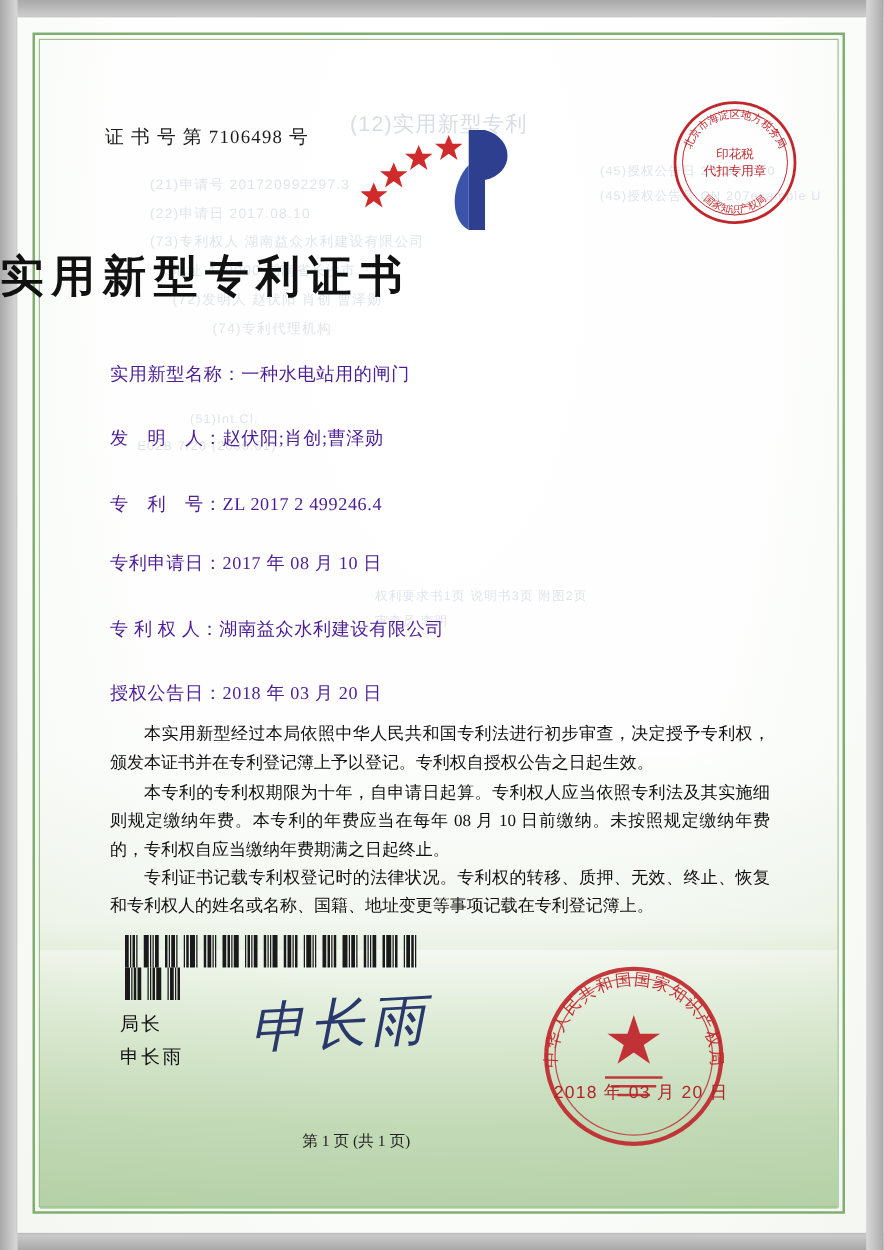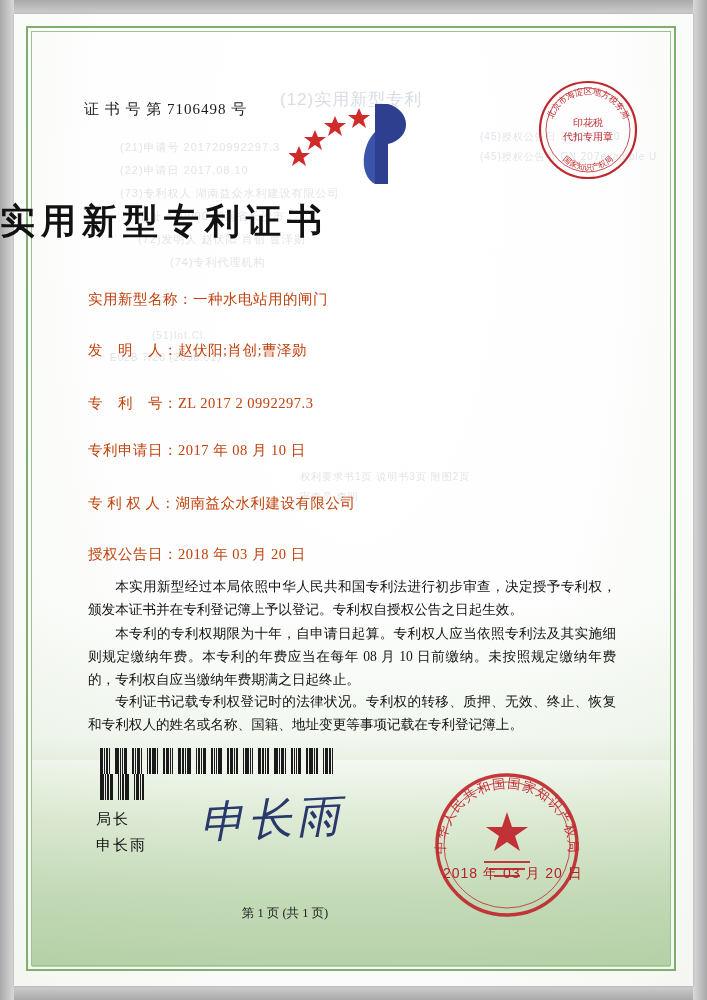--- a/index.html
+++ b/index.html
@@ -120,21 +120,21 @@
     letter-spacing: 6px;
     color: #111;
     font-family: "Liberation Serif", serif;
   }
 
   
   .field {
     position: absolute;
     left: 88px;
     font-size: 14.5px;
-    color: #c2410c;
+    color: #4c1d95;
     letter-spacing: .5px;
     white-space: nowrap;
   }
   .f1 { top: 290px; }
   .f2 { top: 341px; }
   .f3 { top: 394px; }
   .f4 { top: 441px; }
   .f5 { top: 494px; }
   .f6 { top: 545px; }
   .lbl { display: inline-block; }
@@ -304,21 +304,21 @@
 
   <div class="main-title">实用新型专利证书</div>
 
   <div class="field f1">
     <span class="lbl">实用新型名称：</span><span>一种水电站用的闸门</span>
   </div>
   <div class="field f2">
     <span class="lbl">发　明　人：</span><span>赵伏阳;肖创;曹泽勋</span>
   </div>
   <div class="field f3">
-    <span class="lbl">专　利　号：</span><span>ZL 2017 2 0992297.3</span>
+    <span class="lbl">专　利　号：</span><span>ZL 2017 2 499246.4</span>
   </div>
   <div class="field f4">
     <span class="lbl">专利申请日：</span><span>2017 年 08 月 10 日</span>
   </div>
   <div class="field f5">
     <span class="lbl">专 利 权 人：</span><span>湖南益众水利建设有限公司</span>
   </div>
   <div class="field f6">
     <span class="lbl">授权公告日：</span><span>2018 年 03 月 20 日</span>
   </div>

